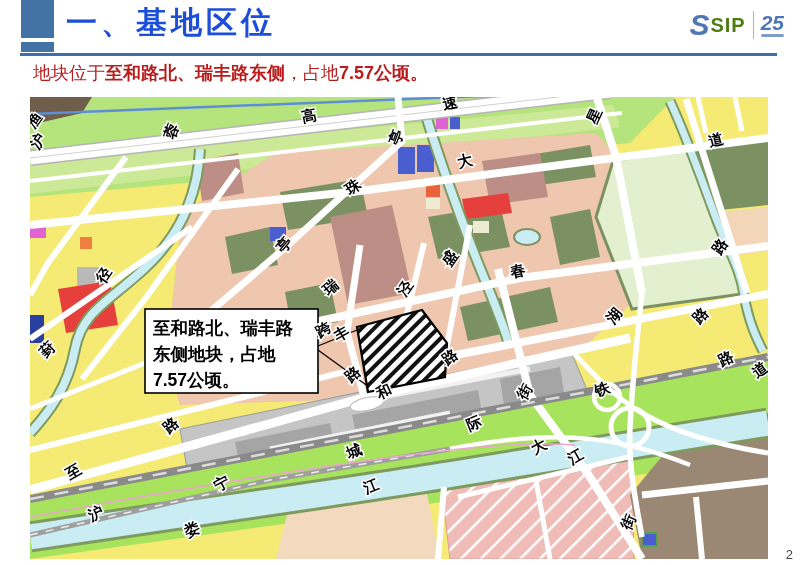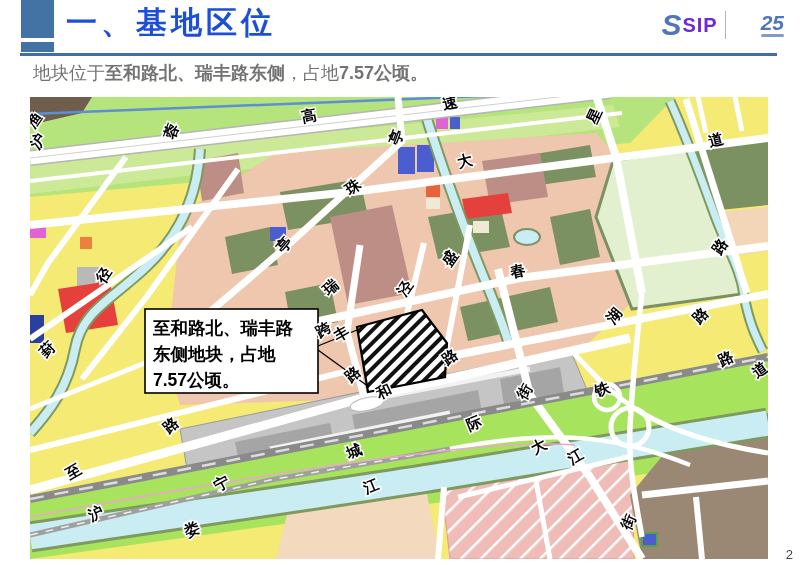--- a/index.html
+++ b/index.html
@@ -7,26 +7,26 @@
          font-family:"Liberation Sans","DejaVu Sans",sans-serif;}
   
   .hdr-square{position:absolute;left:21px;top:0;width:33px;height:38px;background:#4273a4;}
   .hdr-bar{position:absolute;left:21px;top:42px;width:33px;height:10px;background:#4273a4;}
   .page-title{position:absolute;left:66px;top:2px;font-size:31px;font-weight:bold;
               color:#1d4ed8;letter-spacing:4px;white-space:nowrap;}
   .hdr-rule{position:absolute;left:20px;top:53px;width:757px;height:3px;background:#3e6fa8;}
   
   .logo{position:absolute;right:16px;top:8px;display:flex;align-items:center;height:34px;}
   .logo-s{font-size:30px;font-weight:800;font-style:italic;color:#4f77b5;margin-right:1px;line-height:30px;}
-  .logo-sip{font-size:20px;font-weight:bold;color:#6d28d9;letter-spacing:1px;}
+  .logo-sip{font-size:20px;font-weight:bold;color:#4d7c0f;letter-spacing:1px;}
   .logo-div{width:1px;height:28px;background:#aab4c6;margin:0 7px;}
-  .logo-25{font-size:21px;font-weight:800;font-style:italic;color:#4f77b5;text-align:right;line-height:20px;margin-left:28px;}
+  .logo-25{font-size:21px;font-weight:800;font-style:italic;color:#4f77b5;text-align:right;line-height:20px;}
   .logo-25 .swoosh{display:block;height:3px;background:#7f9ccb;border-radius:2px;margin-top:1px;}
   
-  .intro{position:absolute;left:33px;top:61px;font-size:18px;color:#737373;white-space:nowrap;}
+  .intro{position:absolute;left:33px;top:61px;font-size:18px;color:#b91c1c;white-space:nowrap;}
   .intro b{font-weight:bold;}
   
   .map-wrap{position:absolute;left:30px;top:97px;width:738px;height:462px;}
   .map-label{font-family:"Liberation Sans","DejaVu Sans",sans-serif;font-size:15px;font-weight:700;
              fill:#000;stroke:#fff;stroke-width:3px;paint-order:stroke;text-anchor:middle;}
   .callout-line{font-family:"Liberation Sans","DejaVu Sans",sans-serif;font-size:17.5px;font-weight:bold;fill:#000;}
   .page-num{position:absolute;right:7px;bottom:3px;font-size:13px;color:#444;}
 </style>
 </head>
 <body>

